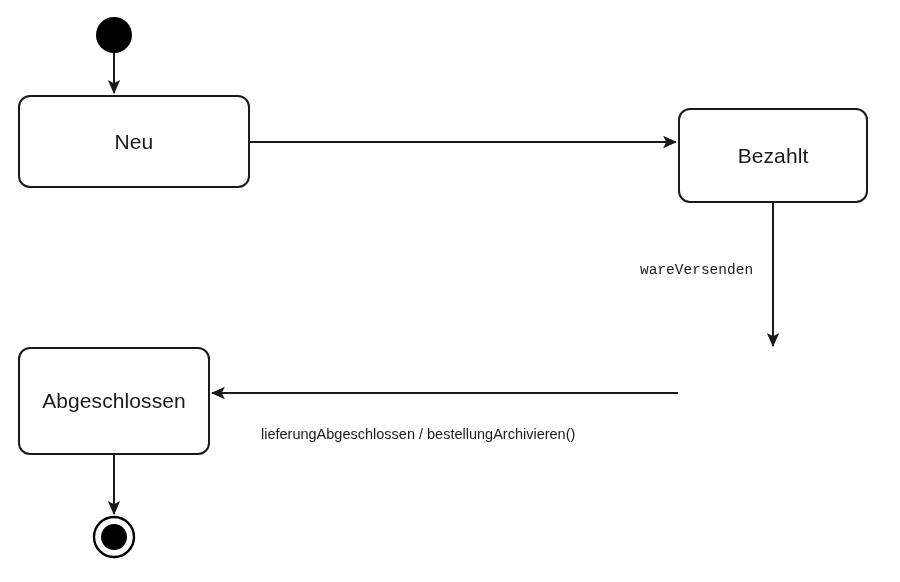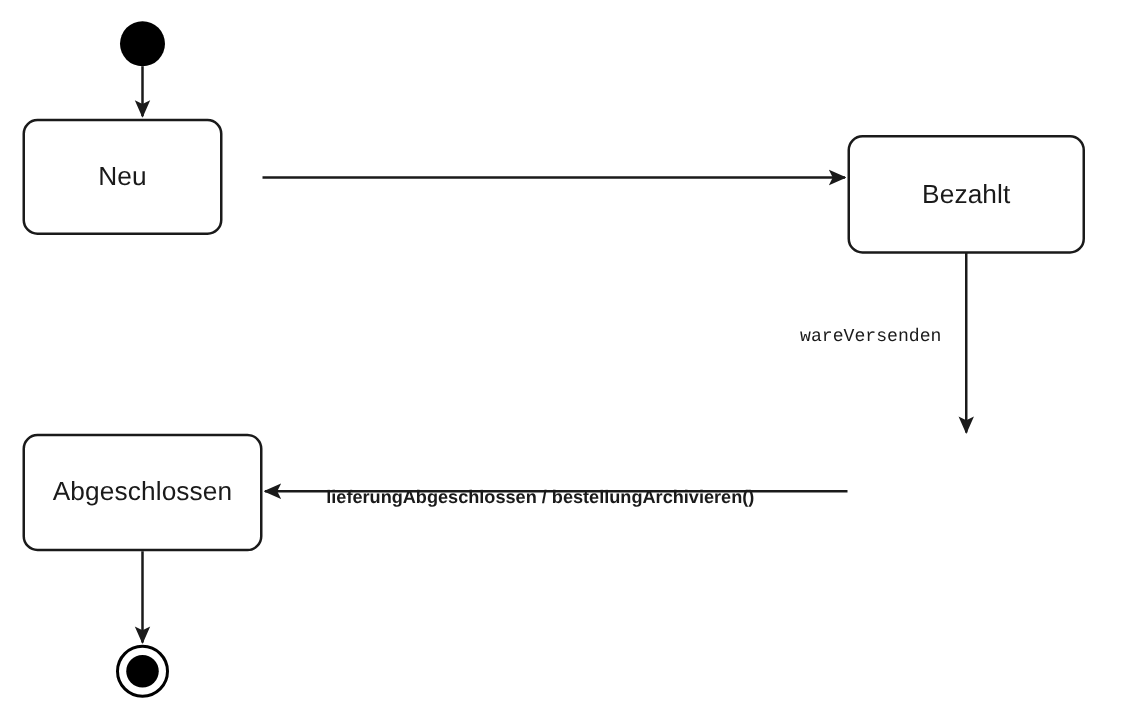--- a/index.html
+++ b/index.html
@@ -74,31 +74,31 @@
     <line x1="678" y1="393" x2="212" y2="393" stroke="#1a1a1a" stroke-width="2" marker-end="url(#arrow-filled)"></line>
 
     <line x1="114" y1="441" x2="114" y2="514" stroke="#1a1a1a" stroke-width="2" marker-end="url(#arrow-filled)"></line>
 
     <circle cx="114" cy="35" r="18" fill="#000000"></circle>
 
     <circle cx="114" cy="537" r="20" fill="#ffffff" stroke="#000000" stroke-width="2.4"></circle>
     <circle cx="114" cy="537" r="13" fill="#000000"></circle>
   </svg>
 
-  <div class="state-node" style="left:18px; top:95px; width:160px; height:93px;">
+  <div class="state-node" style="left:18px; top:95px; width:232px; height:93px;">
     <span class="state-label">Neu</span>
   </div>
 
   <div class="state-node" style="left:678px; top:108px; width:190px; height:95px;">
     <span class="state-label">Bezahlt</span>
   </div>
 
 
-  <div class="state-node" style="left:18px; top:347px; width:192px; height:94px;">
+  <div class="state-node" style="left:18px; top:347px; width:192px; height:108px;">
     <span class="state-label">Abgeschlossen</span>
   </div>
 
 
   <div class="edge-label" style="left:640px; top:262px;font-family:Liberation Mono, monospace;">wareVersenden</div>
 
-  <div class="edge-label" style="left:261px; top:390px;font-weight:bold;">lieferungAbgeschlossen / bestellungArchivieren()</div>
+  <div class="edge-label" style="left:261px; top:426px;">lieferungAbgeschlossen / bestellungArchivieren()</div>
 
 </div>
 
 </body></html>

